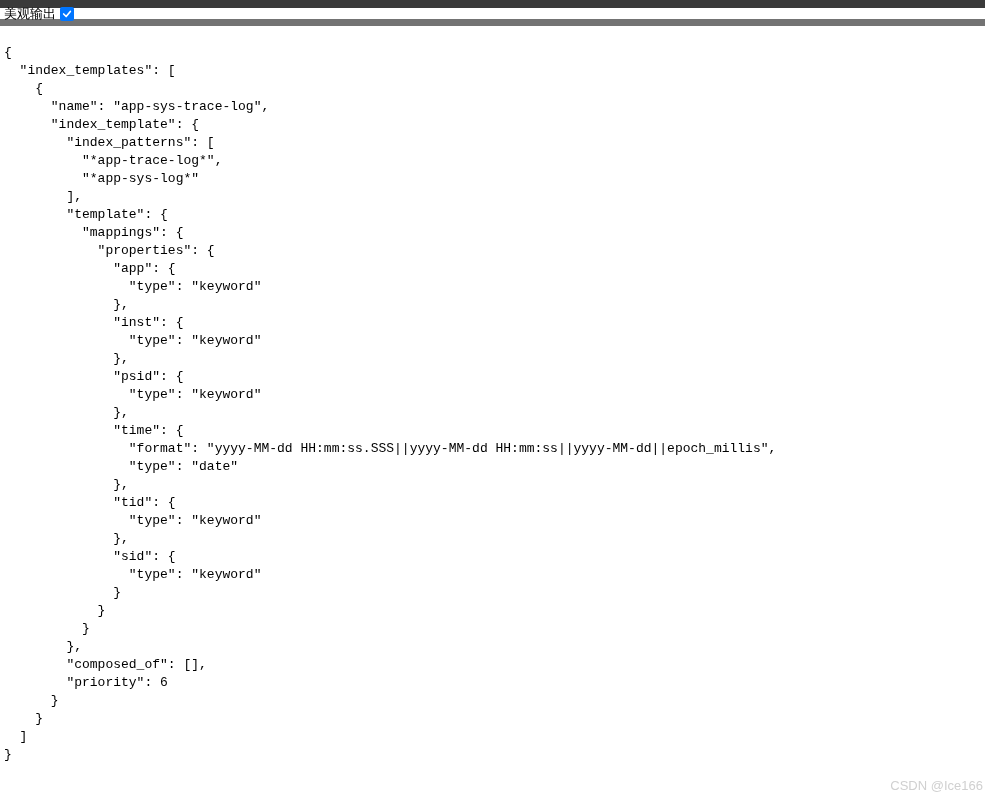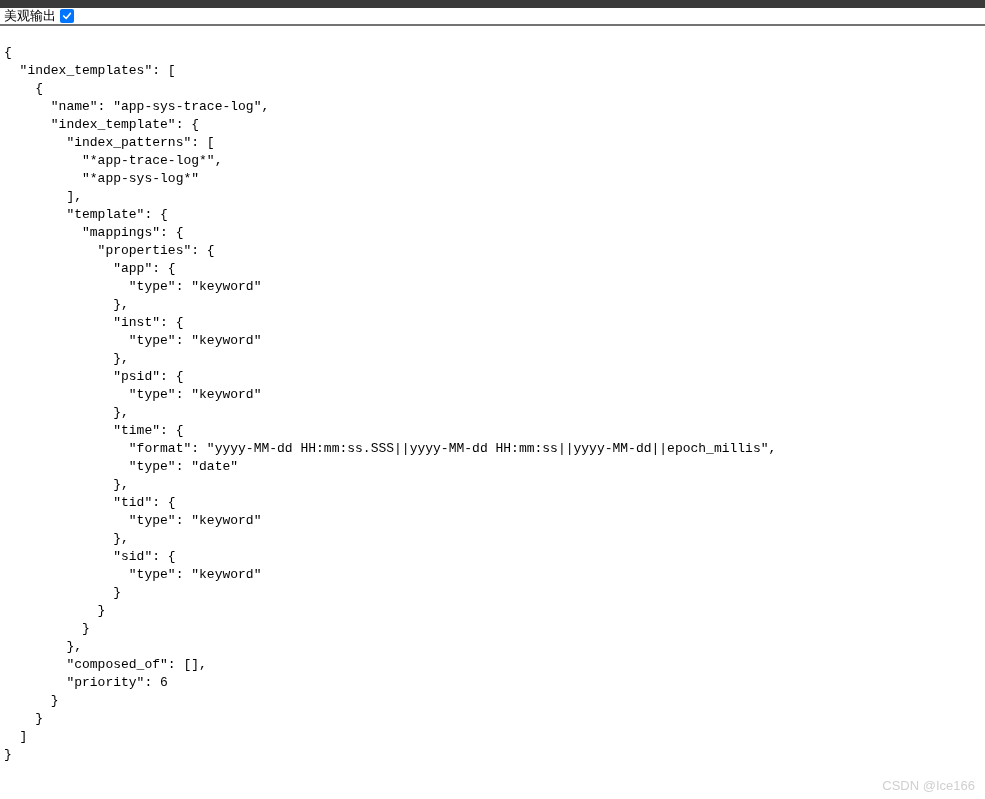--- a/index.html
+++ b/index.html
@@ -19,21 +19,21 @@
     .top-bar {
       height: 8px;
       background: #3a3a3a;
       width: 100%;
     }
     .header-row {
       display: flex;
       align-items: center;
       padding: 1px 4px;
       background: #fff;
-      border-bottom: 2px solid #737373;
+      border-bottom: 7px solid #737373;
       height: 18px;
       font-size: 13px;
     }
     .header-label {
       color: #000;
       margin-right: 4px;
     }
     .checkbox {
       width: 14px;
       height: 14px;
@@ -56,21 +56,21 @@
       font-family: "SimSun", "NSimSun", "Courier New", monospace;
       font-size: 13px;
       line-height: 18px;
       white-space: pre;
       color: #000;
       letter-spacing: 0;
     }
     .watermark {
       position: absolute;
       bottom: 6px;
-      right: 10px;
+      right: 2px;
       color: #d0d0d0;
       font-size: 13px;
       font-family: "Microsoft YaHei", sans-serif;
     }
   </style>
 </head>
 <body>
 
 <div class="top-bar"></div>
 

